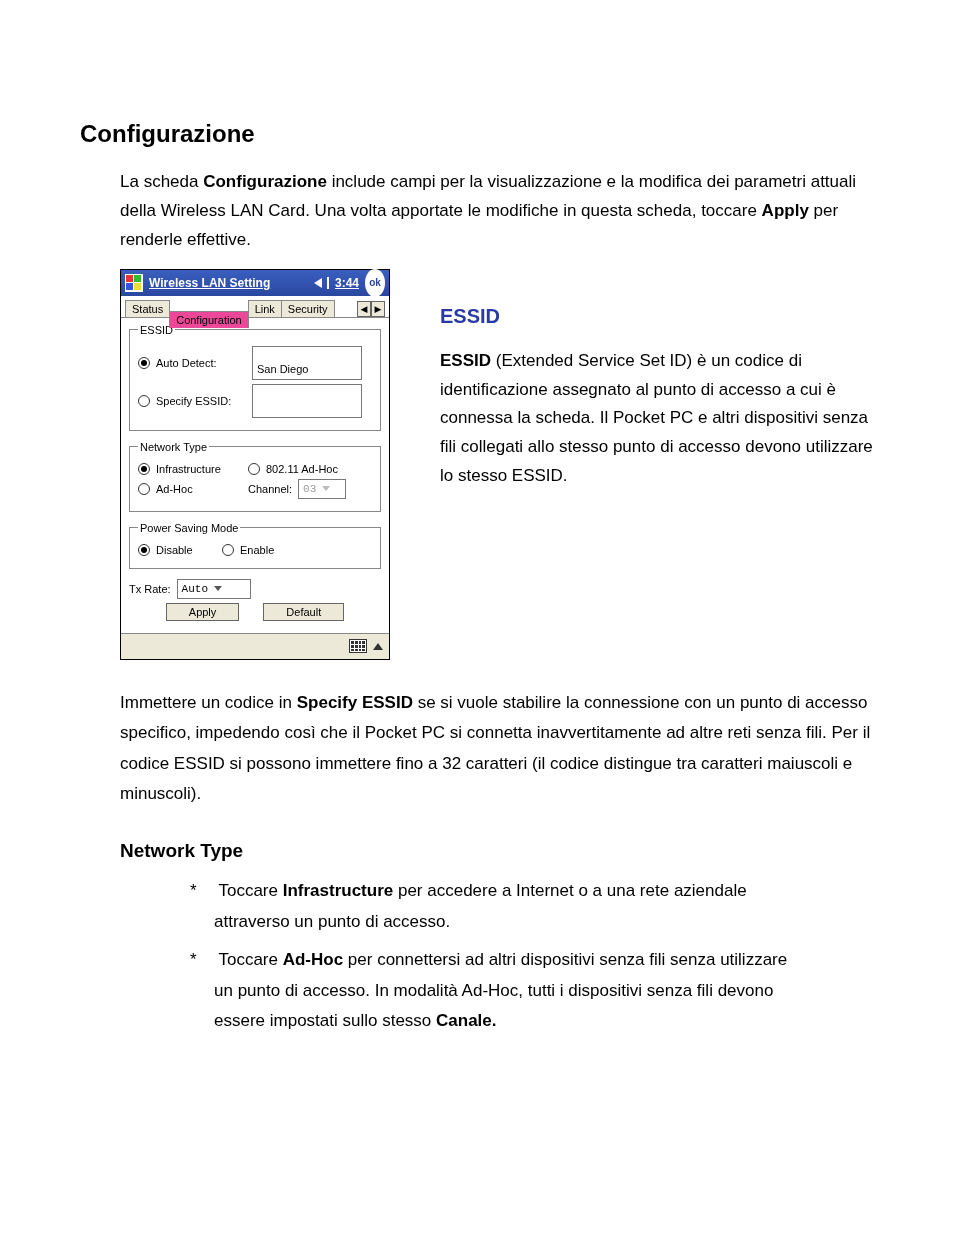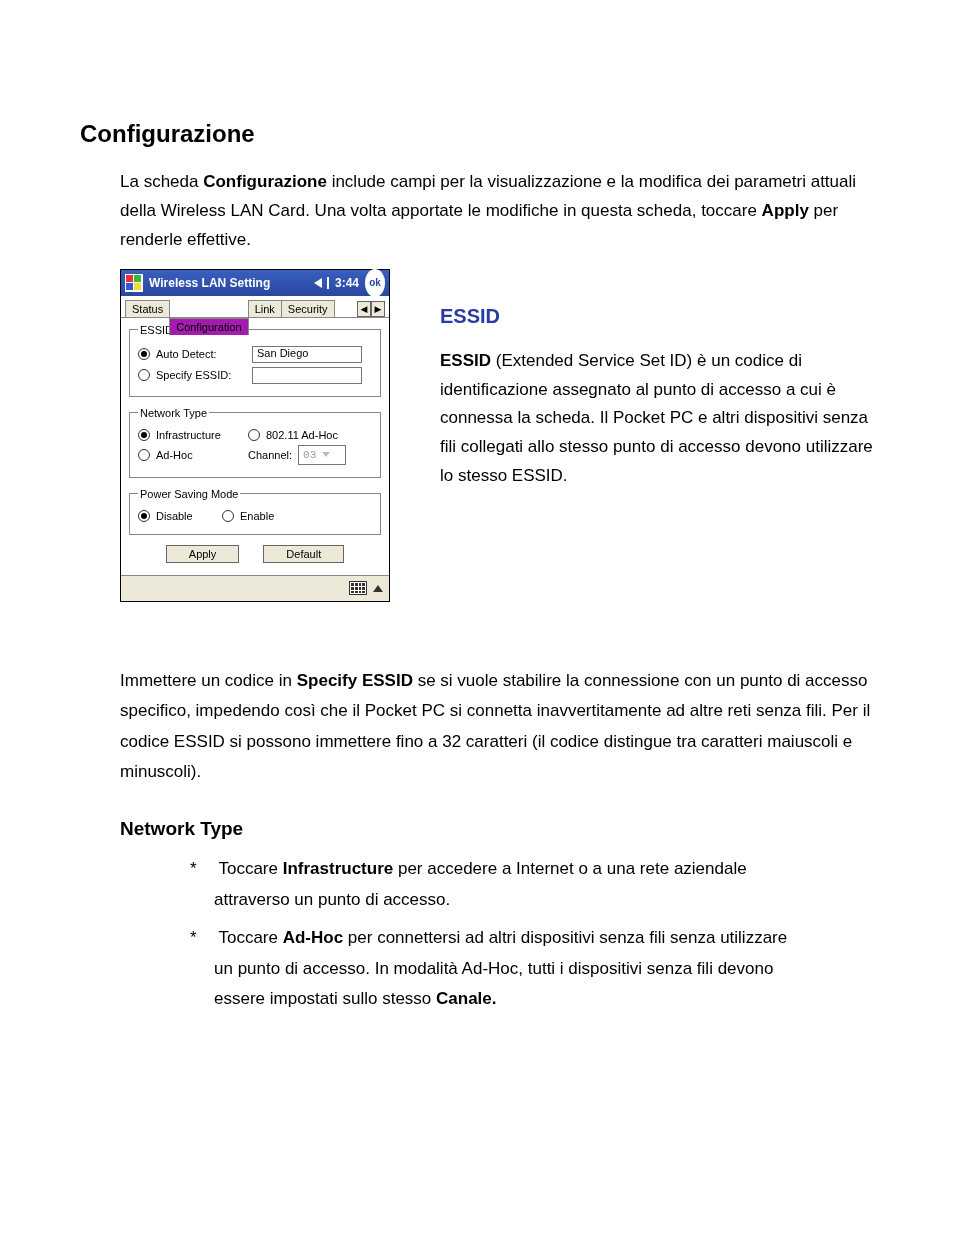--- a/index.html
+++ b/index.html
@@ -40,21 +40,21 @@
   .col-right h2 {
     color: #2a3aa4;
     font-size: 20px;
     margin: 0 0 14px 0;
   }
   .col-right p { margin: 0 0 18px 0; }
   .para-after {
     font-size: 17px;
     line-height: 1.8;
     padding-left: 40px;
-    margin-top: 64px;
+    margin-top: 28px;
   }
   h2.section {
     font-size: 19px;
     font-weight: bold;
     margin: 30px 0 14px 40px;
   }
   ul.bullets {
     list-style: none;
     padding: 0 60px 0 102px;
     margin: 8px;
@@ -86,20 +86,21 @@
   .titlebar {
     background: linear-gradient(#3a5fbf, #2a47a0);
     color: #fff;
     height: 26px;
     display: flex;
     align-items: center;
     padding: 0 4px;
     gap: 6px;
     font-weight: bold;
     font-size: 12px;
+    text-decoration: underline;
   }
   .win-flag {
     width: 18px; height: 18px;
     display: flex; flex-wrap: wrap;
     background: #fff;
     padding: 1px; gap: 1px;
   }
   .win-flag span { width: 7px; height: 7px; }
   .wf-r { background:#e33; } .wf-g { background:#3b3; }
   .wf-b { background:#35d; } .wf-y { background:#ed3; }
@@ -126,21 +127,21 @@
     font-size: 11px;
   }
   .tab {
     padding: 2px 6px;
     border: 1px solid #888;
     border-bottom: none;
     background: #ece9d8;
     margin-right: -1px;
     cursor: default;
   }
-  .tab.active { background: #a21caf; position: relative; top: 18px; }
+  .tab.active { background: #ec4899; position: relative; top: 11px; }
   .tab-arrows {
     margin-left: auto;
     display: flex; align-items: center; gap: 0;
   }
   .tab-arrows .ar {
     width: 14px; height: 16px;
     border: 1px solid #666;
     display: flex; align-items: center; justify-content: center;
     font-size: 9px;
     background:#ece9d8;
@@ -154,21 +155,21 @@
   }
   legend { font-size: 11px; padding: 0 2px; }
   .row { display: flex; align-items: center; gap: 6px; margin: 4px 0; font-size: 11px; }
   .radio {
     width: 12px; height: 12px; border: 1px solid #333; border-radius: 50%;
     display: inline-flex; align-items: center; justify-content: center;
     flex: 0 0 12px;
   }
   .radio.sel::after { content:""; width:6px; height:6px; background:#000; border-radius:50%; }
   .tinput {
-    border: 1px solid #777; height: 17px; padding: 0 4px;
+    border: 1px solid #777; height: 17px; padding: 16px 4px;
     font-size: 11px; background:#fff; flex: 0 0 110px;
   }
   .row .lbl { flex: 0 0 90px; }
   .btn {
     border: 1px solid #666;
     background: #ece9d8;
     padding: 2px 22px;
     font-size: 11px;
   }
   .btn-row { display:flex; justify-content:center; gap: 24px; margin: 4px 0 8px; }
@@ -276,20 +277,27 @@
         <fieldset>
           <legend>Power Saving Mode</legend>
           <div class="row">
             <span class="radio sel"></span>
             <span style="flex:0 0 60px">Disable</span>
             <span class="radio"></span>
             <span>Enable</span>
           </div>
         </fieldset>
 
+        <div class="row">
+          <span>Tx Rate:</span>
+          <span class="select" style="flex:0 0 74px">
+            <span>Auto</span>
+            <span class="caret"></span>
+          </span>
+        </div>
 
         <div class="btn-row">
           <span class="btn">Apply</span>
           <span class="btn">Default</span>
         </div>
       </div>
 
       <div class="bottombar">
         <span class="kbd-icon">
           <span></span>

